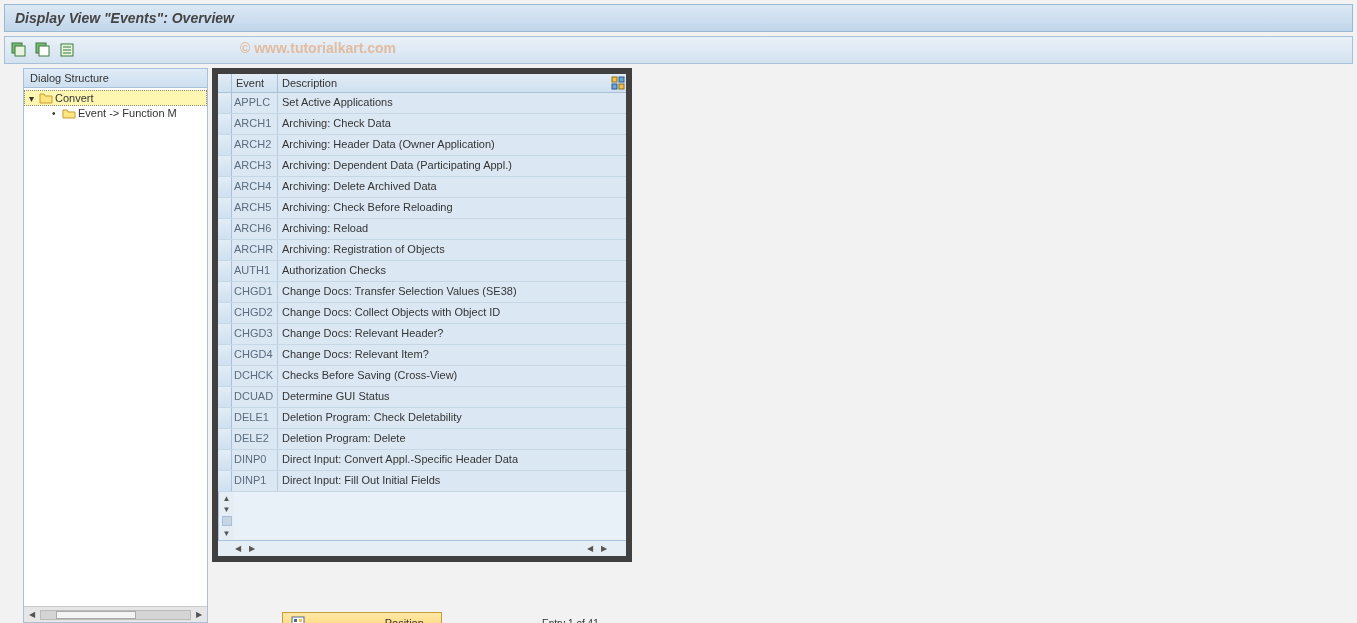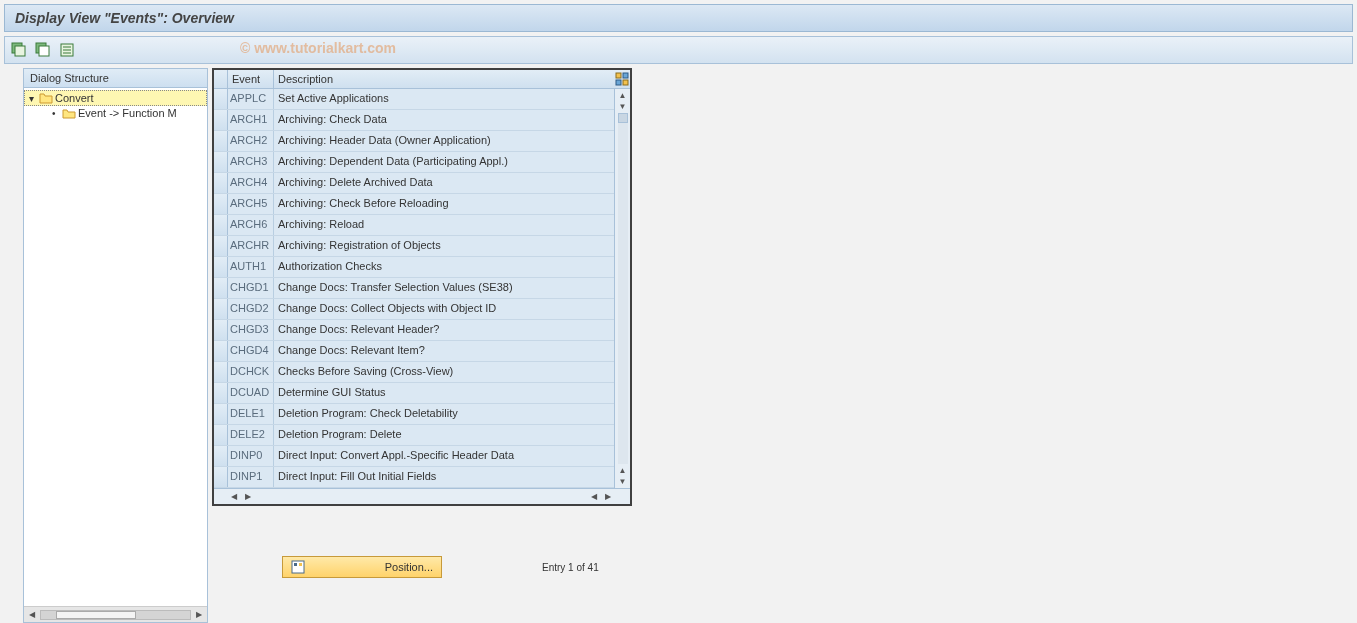--- a/index.html
+++ b/index.html
@@ -134,34 +134,35 @@
       cursor: pointer;
       width: 12px;
       text-align: center;
     }
     .table-panel {
       flex: 1;
       position: relative;
     }
     .table-box {
       width: 420px;
-      border: 2px solid #404040;
+      border: 6px solid #404040;
       background: #e9f1f8;
     }
     .table-header-row {
       display: flex;
       background: linear-gradient(to bottom, #e2edf6 0%, #cfe0ef 100%);
       border-bottom: 1px solid #a8c1d9;
     }
     .th-selector { width: 14px; border-right: 1px solid #a8c1d9; }
     .th-event { width: 46px; padding: 3px 4px; border-right: 1px solid #a8c1d9; font-size: 11px;}
     .th-desc { flex: 1; padding: 3px 4px; font-size: 11px;}
     .th-config { width: 16px; display:flex; align-items:center; justify-content:center; cursor:pointer;}
     .table-body {
       display: flex;
+      flex-direction: column;
     }
     .table-rows {
       flex: 1;
     }
     .table-row {
       display: flex;
       border-bottom: 1px solid #c6d7e6;
       background: #d3e3f1;
       font-size: 11px;
       height: 21px;

